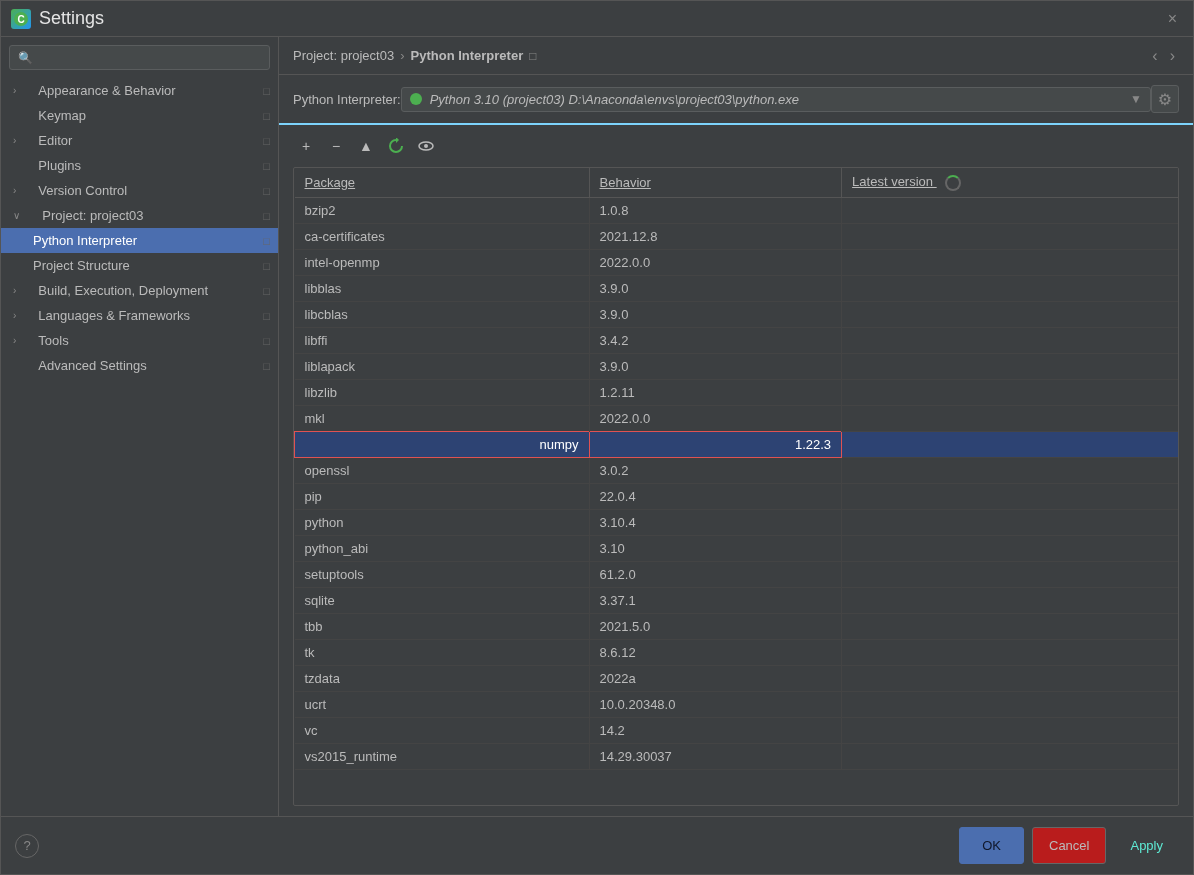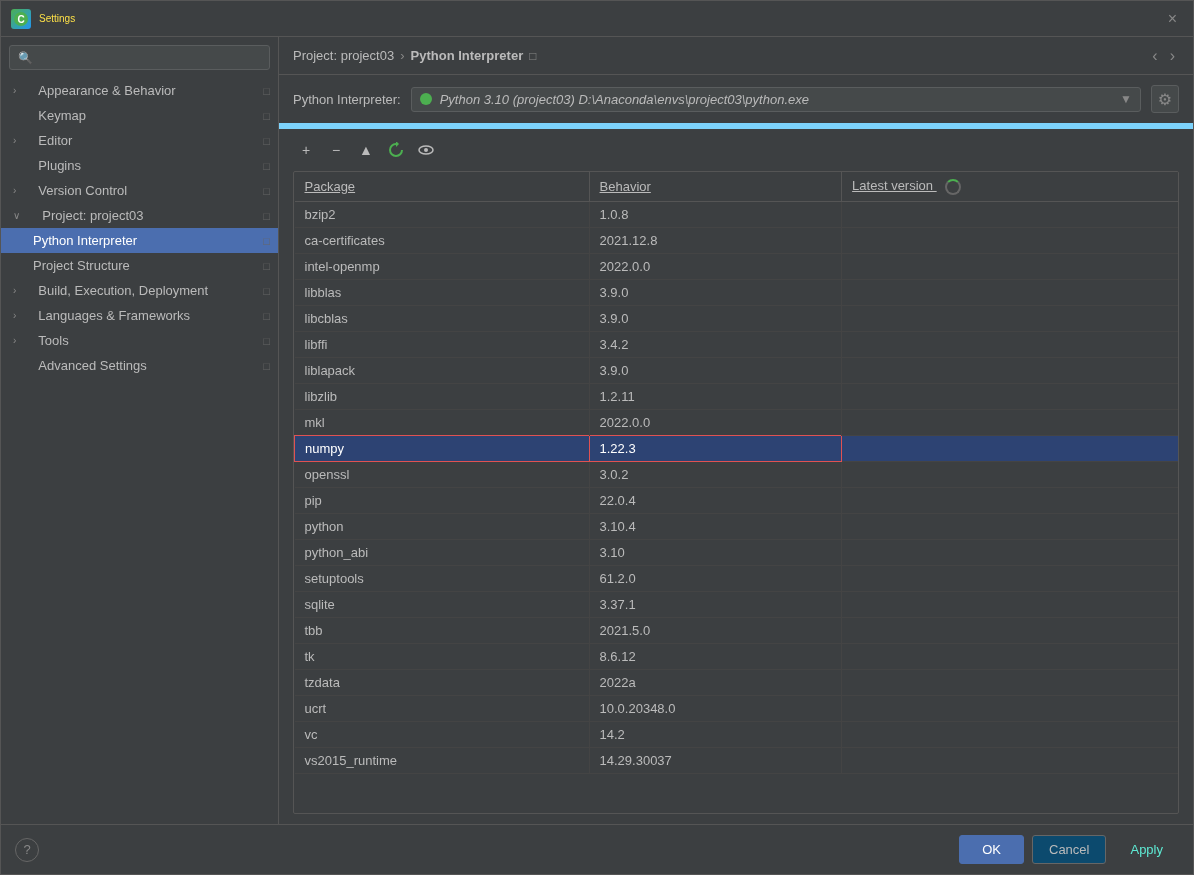--- a/index.html
+++ b/index.html
@@ -43,22 +43,22 @@
       background: linear-gradient(135deg, #4CAF50, #2196F3);
       border-radius: 3px;
       display: flex;
       align-items: center;
       justify-content: center;
       color: white;
       font-size: 11px;
       font-weight: bold;
     }
     .title-text {
-      color: #fde047;
-      font-size: 10px;
+      color: #e5e5e5;
+      font-size: 18px;
     }
     .close-btn {
       cursor: pointer;
       color: #888;
       font-size: 16px;
       padding: 2px 6px;
       border-radius: 3px;
     }
     .main-content {
       display: flex;
@@ -163,22 +163,22 @@
       border: none;
       color: #888;
       cursor: pointer;
       font-size: 16px;
       padding: 2px 4px;
     }
     .interpreter-row {
       display: flex;
       align-items: center;
       padding: 10px 14px;
-      gap: 10px;
-      border-bottom: 6px solid #7dd3fc;
+      gap: 0;
+      border-bottom: 2px solid #7dd3fc;
     }
     .interpreter-label {
       color: #bbbbbb;
       font-size: 13px;
       white-space: nowrap;
     }
     .interpreter-select {
       flex: 1;
       background: #45494a;
       border: 1px solid #5a5d5e;
@@ -279,20 +279,21 @@
     .packages-table td:last-child { border-right: none; }
     .packages-table tbody tr { border-bottom: 1px solid #444; }
     .packages-table tbody tr.selected {
       background: #2d4373;
     }
     .packages-table tbody tr.selected td {
       color: #ffffff;
     }
     .selected-cell {
       border: 1px solid #e05252 !important;
+      text-align: right;
     }
     .loading-spinner {
       display: inline-block;
       width: 16px;
       height: 16px;
       border: 2px solid #666;
       border-top-color: #4CAF50;
       border-radius: 50%;
       animation: spin 1s linear infinite;
     }
@@ -321,29 +322,29 @@
     }
     .footer-right {
       display: flex;
       gap: 8px;
     }
     .btn-ok {
       background: #4b6eaf;
       border: 1px solid #4b6eaf;
       border-radius: 3px;
       padding: 6px 22px;
-      color: #ffffff;
+      color: #0f172a;
       font-size: 13px;
       cursor: pointer;
     }
     .btn-cancel {
-      background: #0c4a6e;
+      background: #b91c1c;
       border: 1px solid #666;
       border-radius: 3px;
-      padding: 2px 16px;
+      padding: 10px 16px;
       color: #bbbbbb;
       font-size: 13px;
       cursor: pointer;
     }
     .btn-apply {
       background: transparent;
       border: none;
       color: #5eead4;
       font-size: 13px;
       cursor: pointer;

